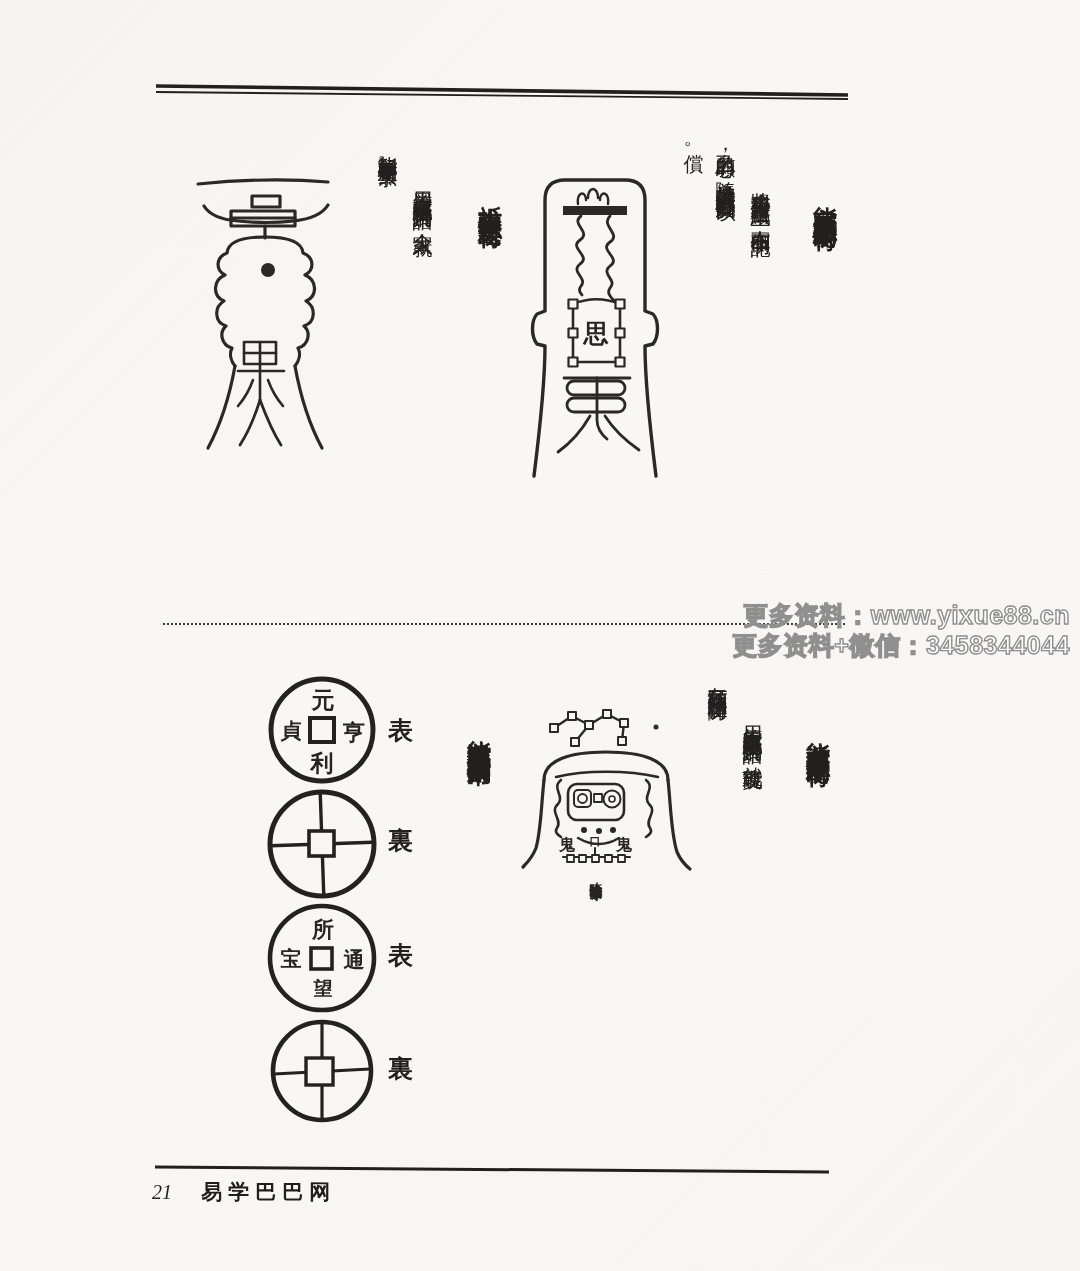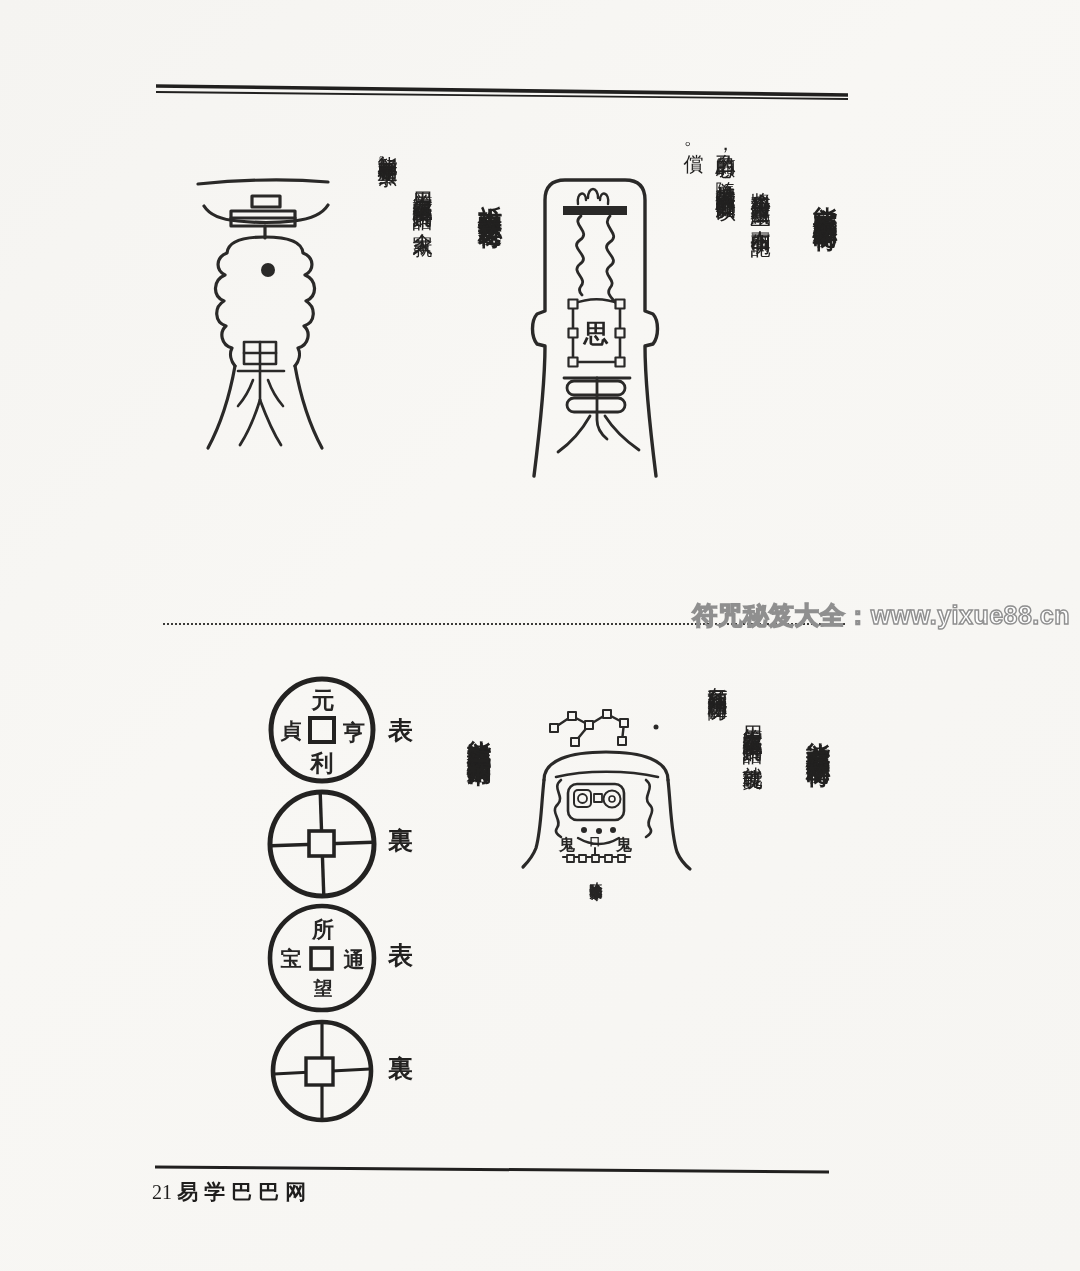--- a/index.html
+++ b/index.html
@@ -29,21 +29,21 @@
     font-weight:bold;font-size:25px;line-height:1.18;
     color:#ffffff;
     -webkit-text-stroke:1.4px #8f8f8f;
     text-shadow:0 0 1px #aaa;
     letter-spacing:0.5px;
   }
   .footer{
     position:absolute;left:152px;top:1178px;
     color:#1f1e1d;font-size:21px;
   }
-  .footer .num{font-size:20px;margin-right:0;}
+  .footer .num{font-style:italic;font-size:20px;margin-right:24px;}
   .footer .title{letter-spacing:6px;font-weight:700;}
   .divider-dotted{
     position:absolute;left:163px;top:623px;width:682px;height:0;
     border-top:2px dotted #3c3b39;
   }
   svg text{
     font-family:"Liberation Serif","DejaVu Serif",serif;
     fill:#262524;
   }
   .vt{
@@ -120,21 +120,22 @@
     <path d="M 87 220 L 87 262 C 87 270 91 276 97 281" stroke-width="2.8"></path>
     <path d="M 80 258 C 72 272 62 284 48 294" stroke-width="2.8"></path>
     <path d="M 95 258 C 104 272 116 283 129 292" stroke-width="2.8"></path>
   </g>
   <text x="86" y="184" font-size="25" font-weight="bold" text-anchor="middle">思</text>
 </svg>
 
 <div class="divider-dotted"></div>
 
 <div class="watermark">
-  <div>符咒秘笈大全：www.yixue88.cn</div>
+  <div>更多资料：www.yixue88.cn</div>
+  <div>更多资料+微信：3458344044</div>
 </div>
 
 <div class="vtext vtitle" style="left:806px;top:722px;">能達成各種願望的秘符</div>
 <div class="vtext vbody" style="left:743px;top:710px;">用朱筆寫在白紙上隨身携帶的話，就能實現</div>
 <div class="vtext vbody" style="left:708px;top:672px;">各種願望而消除一切障碍。</div>
 
 <div class="vtext vtitle" style="left:467px;top:720px;letter-spacing:2px;">能達成各種願望的祈禱用銅幣</div>
 <div class="vtext coin-label" style="left:388px;top:696px;">表</div>
 <div class="vtext coin-label" style="left:388px;top:806px;">裏</div>
 <div class="vtext coin-label" style="left:388px;top:921px;">表</div>

